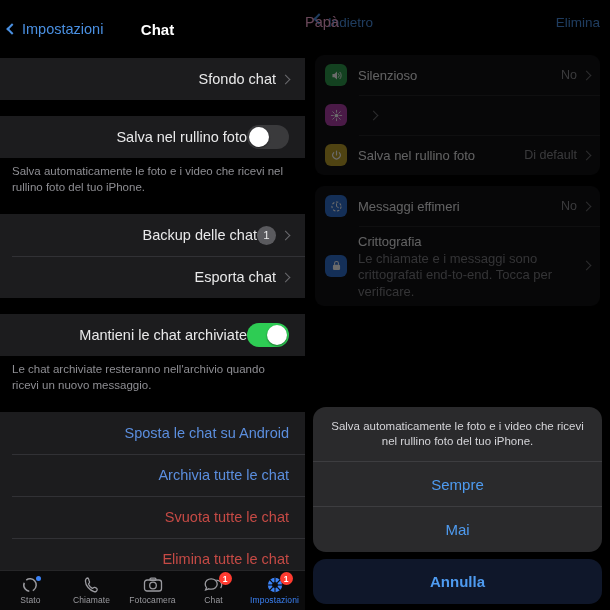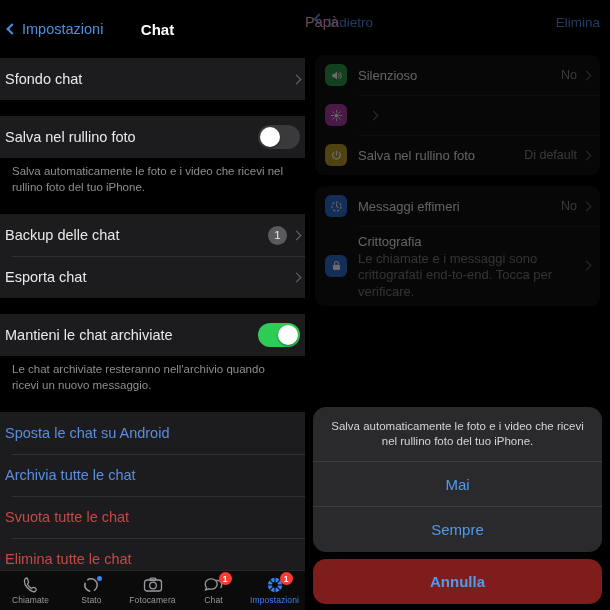--- a/index.html
+++ b/index.html
@@ -47,22 +47,23 @@
     font-size: 15px;
     font-weight: bold;
     pointer-events: none;
   }
   .nav-title-l span { padding-left: 10px; }
 
   .grp { background: #1c1c1e; }
   .row {
     height: 42px;
     display: flex; align-items: center;
-    padding: 0 5px;
-    position: relative;
+    padding: 0 16px;
+    position: relative;
+    text-align: right;
   }
   .row + .row::before {
     content: "";
     position: absolute; left: 12px; right: 0; top: 0;
     height: 0.5px; background: #313135;
   }
   .row-label { color: #e9e9ea; font-size: 14.5px; flex: 1; }
   .row-label.blue { color: #5b8ede; }
   .row-label.red  { color: #c54a45; }
   .chev-r {
@@ -212,21 +213,21 @@
   }
   .sheet-btn {
     height: 45px;
     display: flex; align-items: center; justify-content: center;
     color: #4e9bf0;
     font-size: 15px;
     border-bottom: 0.5px solid #3d3d40;
   }
   .sheet-btn:last-child { border-bottom: none; }
   .sheet-cancel {
-    background: #7f1d1d;
+    background: #0f172a;
     border-radius: 13px;
     height: 45px;
     display: flex; align-items: center; justify-content: center;
     color: #4e9bf0;
     font-size: 15px;
     font-weight: bold;
   }
 </style>
 </head>
 <body>
@@ -301,34 +302,34 @@
       <div class="row">
         <span class="row-label red">Elimina tutte le chat</span>
       </div>
     </div>
 
     <div class="tabbar">
 
       <div class="tab">
         <div class="tab-ico">
           <svg viewBox="0 0 22 18" width="22" height="18">
-            <path d="M7 2c-1.6 0-2.6 1.3-2.6 3 0 4.6 4.4 9.3 8.6 10.6 1.7.5 3.2-.5 3.2-2.1 0-.9-.5-1.3-1.2-1.6l-1.3-.5c-.6-.2-1 0-1.4.5-.4.5-.8.5-1.3.2-1.4-.9-2.6-2.2-3.3-3.7-.2-.5-.1-.9.3-1.2.5-.4.7-.8.5-1.4l-.5-1.4C7.6 2.9 7.4 2 7 2z" fill="none" stroke="#9a9a9f" stroke-width="1.3"></path>
+            <circle cx="10" cy="9" r="6.2" fill="none" stroke="#9a9a9f" stroke-width="1.5" stroke-dasharray="11 3.4" transform="rotate(-40 10 9)"></circle>
           </svg>
-        </div>
-        <span class="tab-lbl">Chiamate</span>
+          <span class="dot-blue"></span>
+        </div>
+        <span class="tab-lbl">Stato</span>
       </div>
 
       <div class="tab">
         <div class="tab-ico">
           <svg viewBox="0 0 22 18" width="22" height="18">
-            <circle cx="10" cy="9" r="6.2" fill="none" stroke="#9a9a9f" stroke-width="1.5" stroke-dasharray="11 3.4" transform="rotate(-40 10 9)"></circle>
+            <path d="M7 2c-1.6 0-2.6 1.3-2.6 3 0 4.6 4.4 9.3 8.6 10.6 1.7.5 3.2-.5 3.2-2.1 0-.9-.5-1.3-1.2-1.6l-1.3-.5c-.6-.2-1 0-1.4.5-.4.5-.8.5-1.3.2-1.4-.9-2.6-2.2-3.3-3.7-.2-.5-.1-.9.3-1.2.5-.4.7-.8.5-1.4l-.5-1.4C7.6 2.9 7.4 2 7 2z" fill="none" stroke="#9a9a9f" stroke-width="1.3"></path>
           </svg>
-          <span class="dot-blue"></span>
-        </div>
-        <span class="tab-lbl">Stato</span>
+        </div>
+        <span class="tab-lbl">Chiamate</span>
       </div>
 
       <div class="tab">
         <div class="tab-ico">
           <svg viewBox="0 0 22 18" width="22" height="18">
             <rect x="2.5" y="4" width="17" height="11" rx="2.6" fill="none" stroke="#9a9a9f" stroke-width="1.3"></rect>
             <circle cx="11" cy="9.5" r="3.3" fill="none" stroke="#9a9a9f" stroke-width="1.3"></circle>
             <rect x="8" y="2.2" width="6" height="2.2" rx="1" fill="none" stroke="#9a9a9f" stroke-width="1.2"></rect>
           </svg>
         </div>
@@ -457,20 +458,20 @@
           </span>
           <span class="chev-r"></span>
         </div>
       </div>
 
     </div>
 
     <div class="sheet">
       <div class="sheet-group">
         <div class="sheet-head">Salva automaticamente le foto e i video che ricevi nel rullino foto del tuo iPhone.</div>
+        <div class="sheet-btn">Sempre</div>
         <div class="sheet-btn">Mai</div>
-        <div class="sheet-btn">Sempre</div>
       </div>
       <div class="sheet-cancel">Annulla</div>
     </div>
 
   </div>
 </div>
 
 </body></html>

